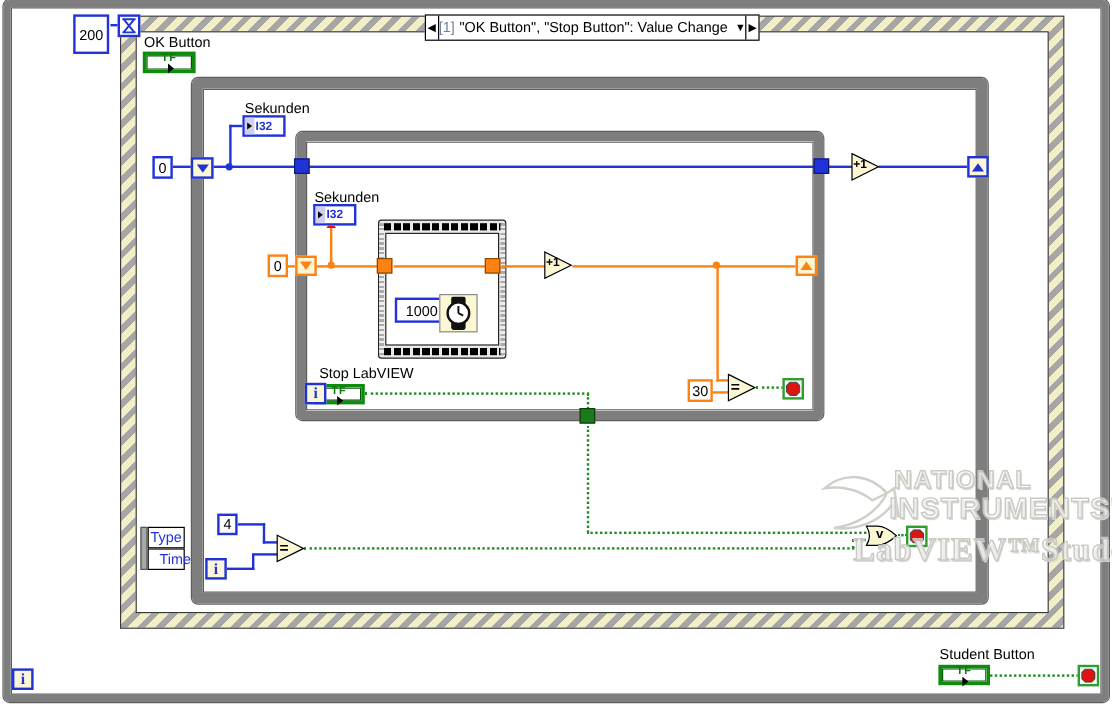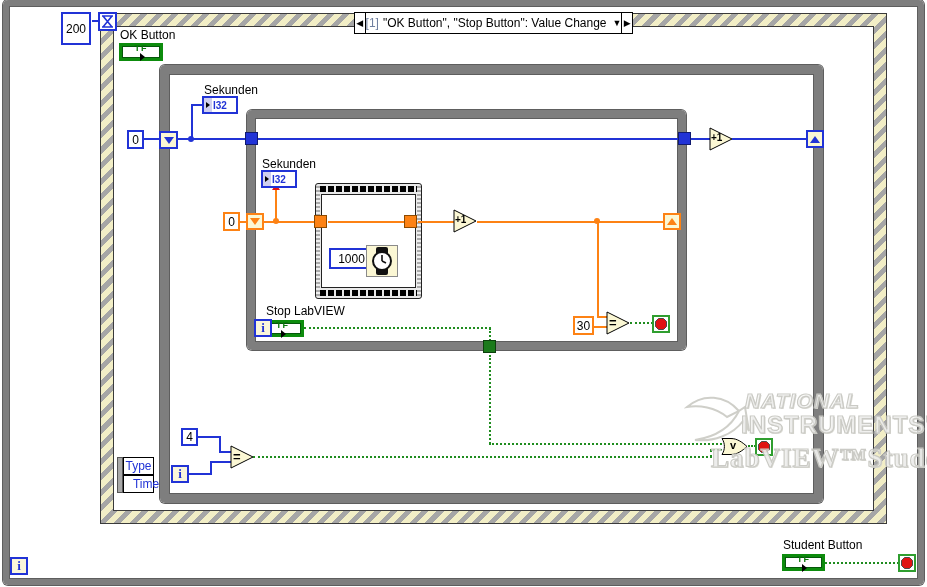--- a/index.html
+++ b/index.html
@@ -73,31 +73,31 @@
   #selector{left:354px;top:12px;width:277px;height:20px;background:#fff;border:1px solid #000;
      display:flex;align-items:stretch;z-index:6;font:12px "Liberation Sans",sans-serif;}
   #selector .arrbox{width:13px;display:flex;align-items:center;justify-content:center;font-size:9px;}
   #selector .arrbox.l{border-right:1px solid #000;}
   #selector .arrbox.r{border-left:1px solid #000;}
   #selector .mid{flex:1;display:flex;align-items:center;justify-content:center;gap:4px;white-space:nowrap;}
   #selector .idx{color:#6f7f9f;}
   #selector .dd{font-size:9px;margin-left:2px;}
 
   
-  #prop-node{left:117px;top:457px;width:37px;height:36px;z-index:5;}
+  #prop-node{left:117px;top:439px;width:37px;height:36px;z-index:5;}
   #prop-node .bar{position:absolute;left:0;top:0;width:6px;height:36px;background:#a8a8a8;border:1px solid #555;box-sizing:border-box;}
   #prop-node .row{position:absolute;left:6px;width:31px;height:18px;background:#fff;border:1px solid #000;
      box-sizing:border-box;display:flex;align-items:center;justify-content:center;
      font:12px "Liberation Sans",sans-serif;color:#2133d6;}
 
   
   #watermark{position:absolute;left:683px;top:383px;width:260px;height:110px;z-index:6;pointer-events:none;opacity:.95;}
   .wm-txt{position:absolute;color:rgba(255,255,255,.55);-webkit-text-stroke:1.2px #c8c8c2;
      text-shadow:1px 1px 0 #d8d8d2;white-space:nowrap;font-family:"Liberation Sans",sans-serif;font-weight:bold;}
-  #wm1{left:62px;top:6px;font-size:21px;letter-spacing:1px;font-style:italic;}
+  #wm1{left:62px;top:6px;font-size:21px;letter-spacing:1px;}
   #wm2{left:58px;top:28px;font-size:24px;letter-spacing:1px;}
   #wm3{left:28px;top:60px;font-size:27px;font-family:"Liberation Serif",serif;letter-spacing:1px;}
 </style>
 </head>
 <body>
 
 <div id="canvas">
 
   <div id="outer-loop" class="loop"></div>
 

